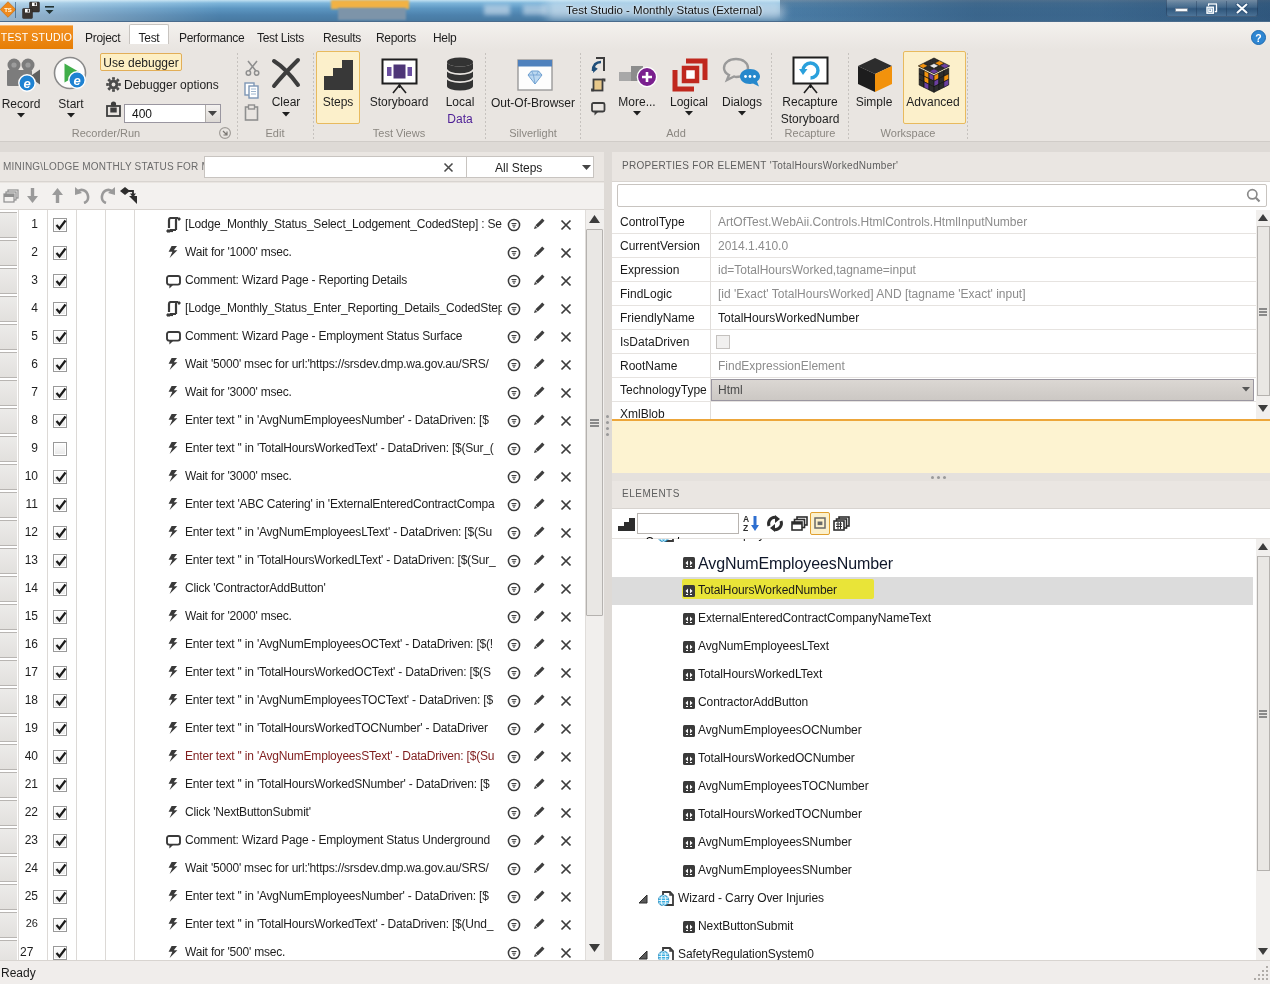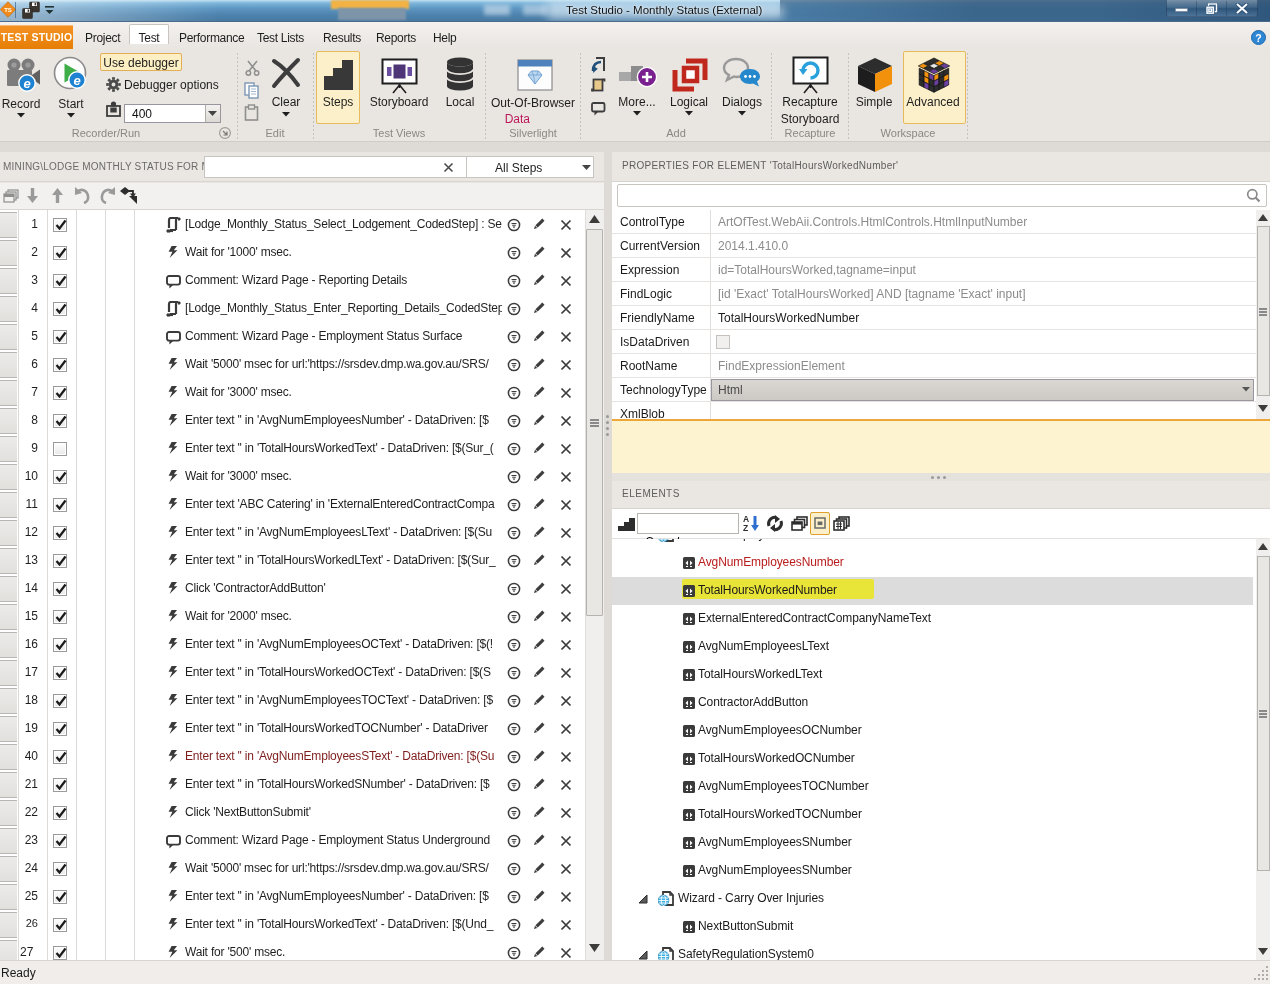--- a/index.html
+++ b/index.html
@@ -56,21 +56,21 @@
     <svg class="a" style="left:69px;top:3px" width="14" height="11" viewBox="0 0 14 11">
       <path d="M2.5,1.5 L11.5,9.5 M11.5,1.5 L2.5,9.5" stroke="#2e5278" stroke-width="3.8" stroke-linecap="round"></path>
       <path d="M2.5,1.5 L11.5,9.5 M11.5,1.5 L2.5,9.5" stroke="#fafcfe" stroke-width="2" stroke-linecap="round"></path>
     </svg>
   </div>
 </div>
 <div class="a" style="left:0;top:21px;width:1270px;height:1px;background:#4a6b8c"></div>
 
 <div class="a" style="left:0;top:22px;width:1270px;height:27px;background:linear-gradient(180deg,#f4f1ee,#e9e5e1)">
 <div class="a" style="left:0;top:3px;width:73px;height:24px;background:linear-gradient(180deg,#f49223,#e67e05);box-shadow:inset 0 1px 0 rgba(255,255,255,.35)">
-      <div class="txt" style="text-align:center;margin-top:6px;font-size:10.5px;font-weight:bold;color:#fff;letter-spacing:.2px">TEST STUDIO</div>
+      <div class="txt" style="text-align:center;margin-top:6px;font-size:10.5px;font-weight:normal;color:#fff;letter-spacing:.2px">TEST STUDIO</div>
     </div>
 <div class="a txt" style="left:85px;top:9px;font-size:12px;letter-spacing:-.3px;color:#1e1e1e">Project</div>
 <div class="a txt" style="left:179px;top:9px;font-size:12px;letter-spacing:-.3px;color:#1e1e1e">Performance</div>
 <div class="a txt" style="left:257px;top:9px;font-size:12px;letter-spacing:-.3px;color:#1e1e1e">Test Lists</div>
 <div class="a txt" style="left:323px;top:9px;font-size:12px;letter-spacing:-.3px;color:#1e1e1e">Results</div>
 <div class="a txt" style="left:376px;top:9px;font-size:12px;letter-spacing:-.3px;color:#1e1e1e">Reports</div>
 <div class="a txt" style="left:433px;top:9px;font-size:12px;letter-spacing:-.3px;color:#1e1e1e">Help</div>
 <div class="a" style="left:129px;top:2px;width:40px;height:20px;background:#fff;border:1px solid #c8c4c0;border-bottom:none;border-radius:2px 2px 0 0">
       <div class="txt" style="text-align:center;margin-top:6px;font-size:12px;letter-spacing:-.3px;color:#1e1e1e">Test</div>
     </div>
@@ -202,21 +202,21 @@
  <g fill="#333">
   <ellipse cx="14" cy="5" rx="13" ry="4.6"></ellipse>
   <path d="M1,5 L1,29 A13,4.6 0 0 0 27,29 L27,5 A13,4.6 0 0 1 1,5 Z"></path>
  </g>
  <g fill="none" stroke="#e9e5e1" stroke-width="1.6">
   <path d="M1,12.5 A13,4.6 0 0 0 27,12.5"></path>
   <path d="M1,20.5 A13,4.6 0 0 0 27,20.5"></path>
  </g>
 </svg>
 <div class="a txt" style="left:390px;top:95px;width:140px;text-align:center;font-size:12px;color:#1e1e1e">Local</div>
-<div class="a txt" style="left:390px;top:112px;width:140px;text-align:right;font-size:12px;color:#be185d">Data</div>
+<div class="a txt" style="left:390px;top:112px;width:140px;text-align:center;font-size:12px;color:#4c1d95">Data</div>
 <svg class="a" style="left:517px;top:59px" width="36" height="32" viewBox="0 0 36 32">
  <rect x="1" y="1" width="34" height="30" fill="#fdfdfd" stroke="#9a9a9a" stroke-width="1.4"></rect>
  <rect x="1" y="1" width="34" height="6.5" fill="#4f81bd"></rect>
  <g transform="translate(18,19)">
       <polygon points="-7,-3 -3.5,-7 3.5,-7 7,-3 0,6" fill="#bcd8f0" stroke="#6fa0d0" stroke-width="1"></polygon>
       <path d="M-7,-3 L7,-3 M-3.5,-7 L-1.5,-3 L0,6 M3.5,-7 L1.5,-3" stroke="#6fa0d0" stroke-width=".8" fill="none"></path>
     </g>
 </svg>
 <div class="a txt" style="left:463px;top:96px;width:140px;text-align:center;font-size:12px;color:#1e1e1e">Out-Of-Browser</div>
 <svg class="a" style="left:591px;top:57px" width="15" height="16" viewBox="0 0 15 16">
@@ -1162,21 +1162,21 @@
       </g>
 </svg>
 <div class="a txt" style="left:66px;top:-12px;font-size:12px;letter-spacing:-.1px;color:#1a1a1a">Wizard - Employment Status Surfa</div>
 <svg class="a" style="left:71px;top:18px" width="12" height="12" viewBox="0 0 12 12">
  <rect x="0" y="0" width="12" height="12" rx="1.5" fill="#3a3a3a"></rect>
  <polygon points="5,3.5 2.5,6 5,8.5" fill="#fff"></polygon>
  <polygon points="7,3.5 9.5,6 7,8.5" fill="#fff"></polygon>
  <rect x="3" y="9" width="2" height="1" fill="#fff"></rect>
       <rect x="7" y="9" width="2" height="1" fill="#fff"></rect>
 </svg>
-<div class="a txt" style="left:86px;top:16px;font-size:12px;letter-spacing:-.1px;color:#b91c1c">AvgNumEmployeesNumber</div>
+<div class="a txt" style="left:86px;top:16px;font-size:16px;letter-spacing:-.1px;color:#0f172a">AvgNumEmployeesNumber</div>
 <div class="a" style="left:0;top:38px;width:641px;height:28px;background:#dcdcdc"></div>
 <div class="a" style="left:70px;top:40px;width:192px;height:20px;background:#e9e438;border-radius:2px"></div>
 <svg class="a" style="left:71px;top:46px" width="12" height="12" viewBox="0 0 12 12">
  <rect x="0" y="0" width="12" height="12" rx="1.5" fill="#3a3a3a"></rect>
  <polygon points="5,3.5 2.5,6 5,8.5" fill="#fff"></polygon>
  <polygon points="7,3.5 9.5,6 7,8.5" fill="#fff"></polygon>
  <rect x="3" y="9" width="2" height="1" fill="#fff"></rect>
       <rect x="7" y="9" width="2" height="1" fill="#fff"></rect>
 </svg>
 <div class="a txt" style="left:86px;top:44px;font-size:12px;letter-spacing:-.1px;color:#1a1a1a">TotalHoursWorkedNumber</div>

